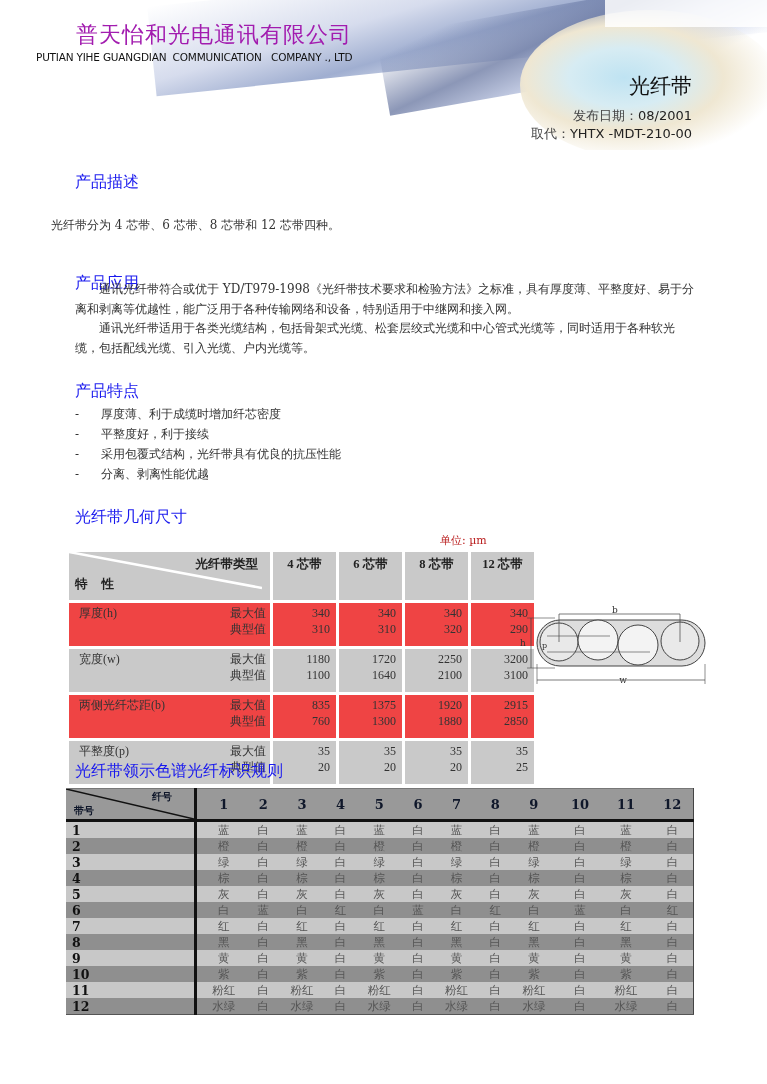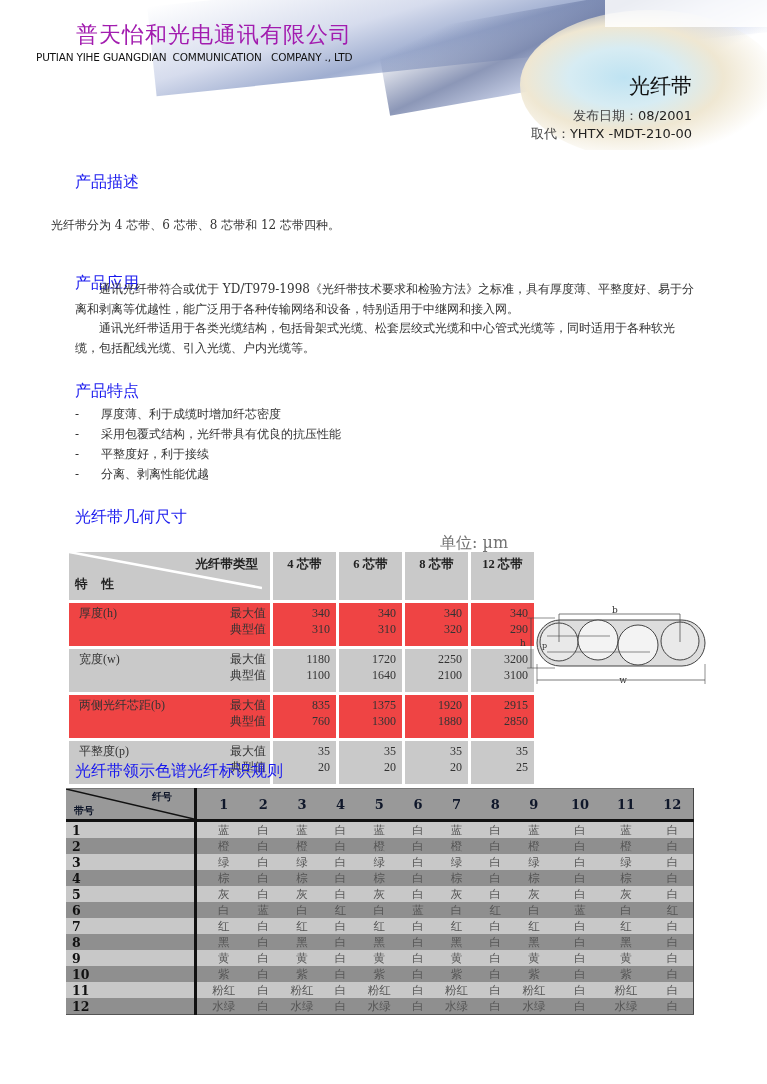--- a/index.html
+++ b/index.html
@@ -21,21 +21,21 @@
   .doc-date { position:absolute; right:75px; top:107px; font-size:13px; color:#444; }
   .doc-replace { position:absolute; right:75px; top:125px; font-size:13px; color:#444; }
   .doc-date .v, .doc-replace .v { font-family:"DejaVu Sans", sans-serif; color:#222; }
 
   .section-title { position:absolute; left:75px; font-family:"DejaVu Sans", sans-serif; font-size:16px; color:#1a1aee; }
   .para { position:absolute; left:75px; width:620px; font-size:12px; line-height:20px; color:#333; text-indent:24px; }
   .bullets { position:absolute; left:75px; margin:0; padding:0; list-style:none; font-size:12px; color:#333; }
   .bullets li { height:20px; line-height:20px; }
   .bullets li .dash { display:inline-block; width:26px; }
 
-  .unit { position:absolute; left:440px; top:533px; font-size:16px; color:#737373; }
+  .unit { position:absolute; left:440px; top:533px; font-size:11px; color:#b91c1c; }
   table.geo { position:absolute; left:66px; top:549px; border-collapse:separate; border-spacing:3px 3px; font-size:12px; }
   table.geo td, table.geo th { padding:4px;font-family:Liberation Serif, serif; }
   .geo .hdr { background:#c9c9c9; height:40px; }
   .geo .hdr-corner { width:193px; position:relative; }
   .geo .hdr-corner .t1 { position:absolute; right:12px; top:4px; font-weight:bold; font-size:12.5px; color:#222; }
   .geo .hdr-corner .t2 { position:absolute; left:6px; top:24px; font-weight:bold; font-size:12.5px; color:#222; letter-spacing:14px; }
   .geo .hdr-corner svg { position:absolute; left:0; top:0; }
   .geo .colh { width:55px; text-align:center; font-weight:bold; vertical-align:top; padding-top:4px; font-size:12.5px; color:#222; }
   .geo .colh.w12 { width:55px; }
   .geo tr.light td { background:#ef4444; }
@@ -79,22 +79,22 @@
 <div class="section-title" style="top:172px;">产品描述</div>
 <div class="para" style="top:195px;"><br><span style="margin-left:-24px;">光纤带分为 4 芯带、6 芯带、8 芯带和 12 芯带四种。</span></div>
 
 <div class="section-title" style="top:273px;">产品应用</div>
 <div class="para" style="top:279px;">通讯光纤带符合或优于 YD/T979-1998《光纤带技术要求和检验方法》之标准，具有厚度薄、平整度好、易于分离和剥离等优越性，能广泛用于各种传输网络和设备，特别适用于中继网和接入网。</div>
 <div class="para" style="top:319px;font-family:Liberation Mono, monospace;">通讯光纤带适用于各类光缆结构，包括骨架式光缆、松套层绞式光缆和中心管式光缆等，同时适用于各种软光缆，包括配线光缆、引入光缆、户内光缆等。</div>
 
 <div class="section-title" style="top:381px;">产品特点</div>
 <ul class="bullets" style="top:404px;">
   <li><span class="dash">-</span><span>厚度薄、利于成缆时增加纤芯密度</span></li>
+  <li><span class="dash">-</span><span>平整度好，利于接续</span></li>
   <li><span class="dash">-</span><span>采用包覆式结构，光纤带具有优良的抗压性能</span></li>
-  <li><span class="dash">-</span><span>平整度好，利于接续</span></li>
   <li><span class="dash">-</span><span>分离、剥离性能优越</span></li>
 </ul>
 
 <div class="section-title" style="top:507px;">光纤带几何尺寸</div>
 <div class="unit">单位: µm</div>
 <table class="geo">
   <tbody>
       <tr>
     <th class="hdr hdr-corner">
       <svg width="193" height="40">

